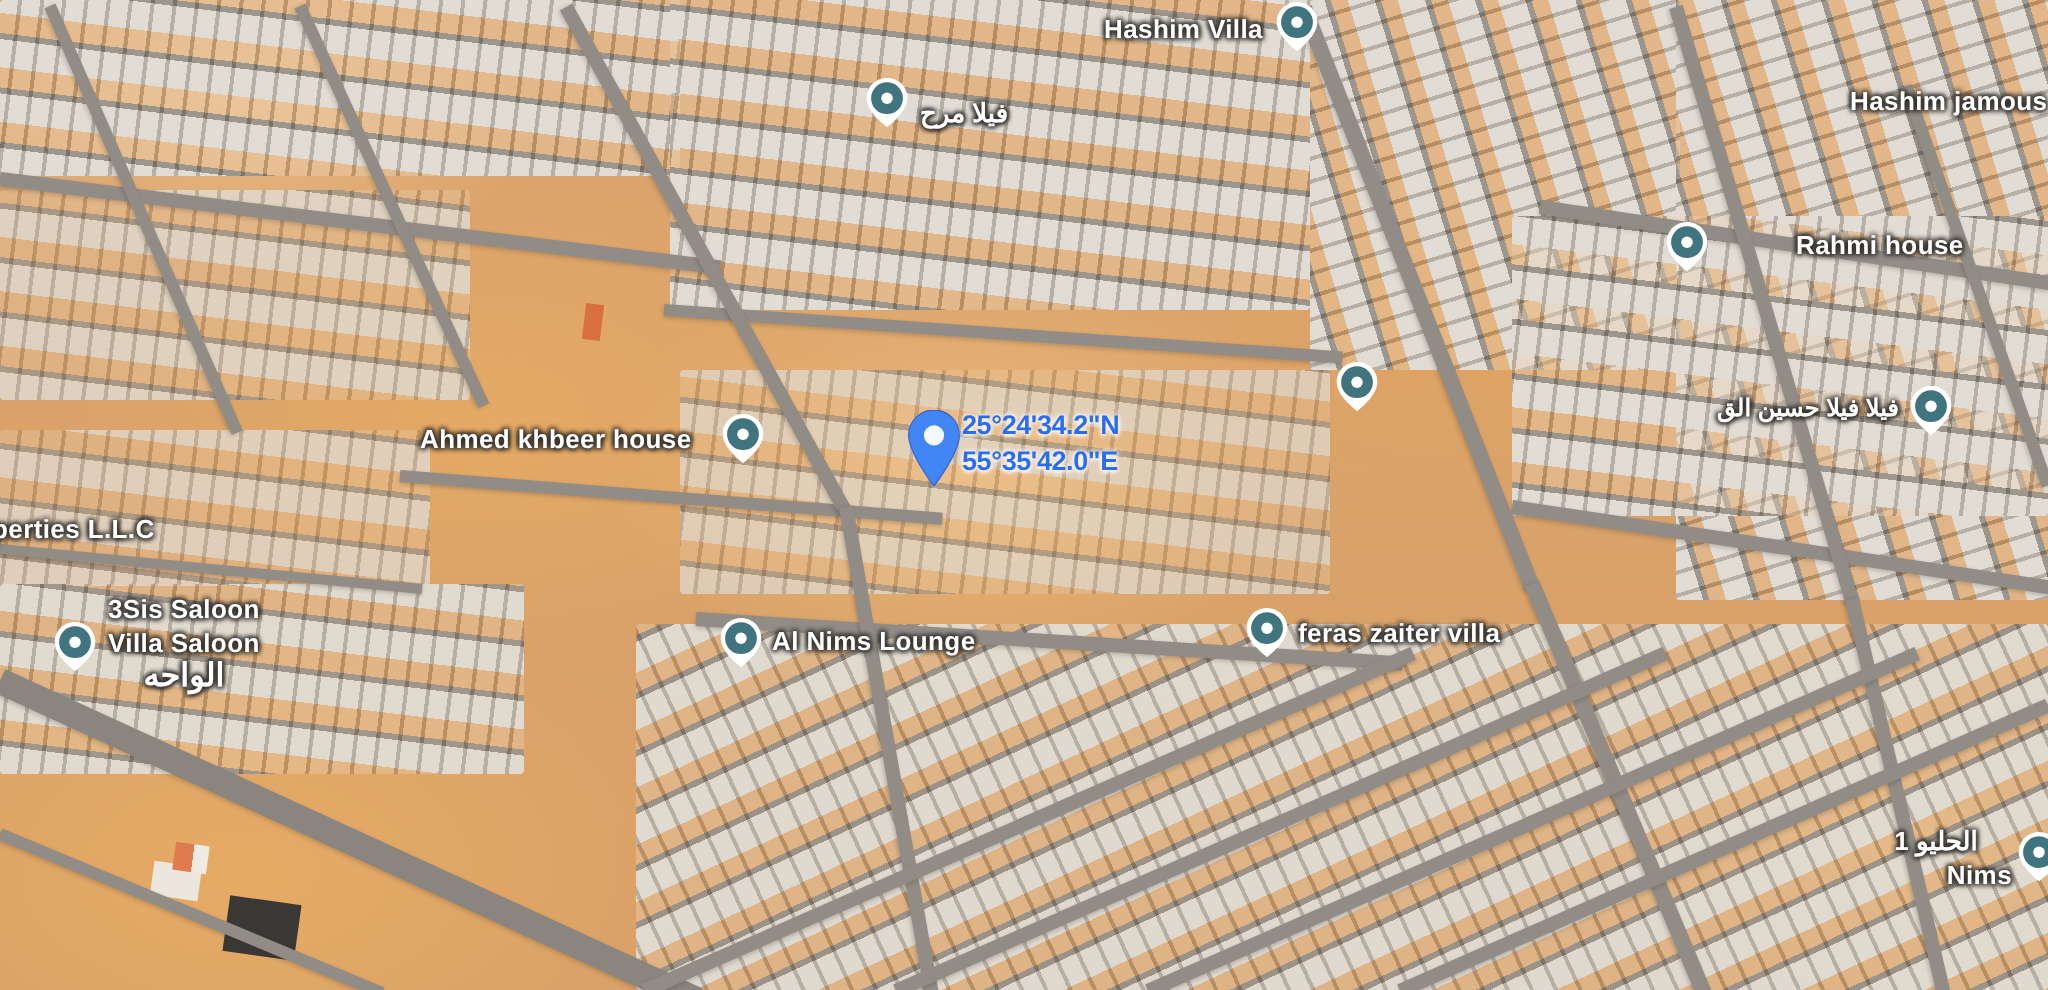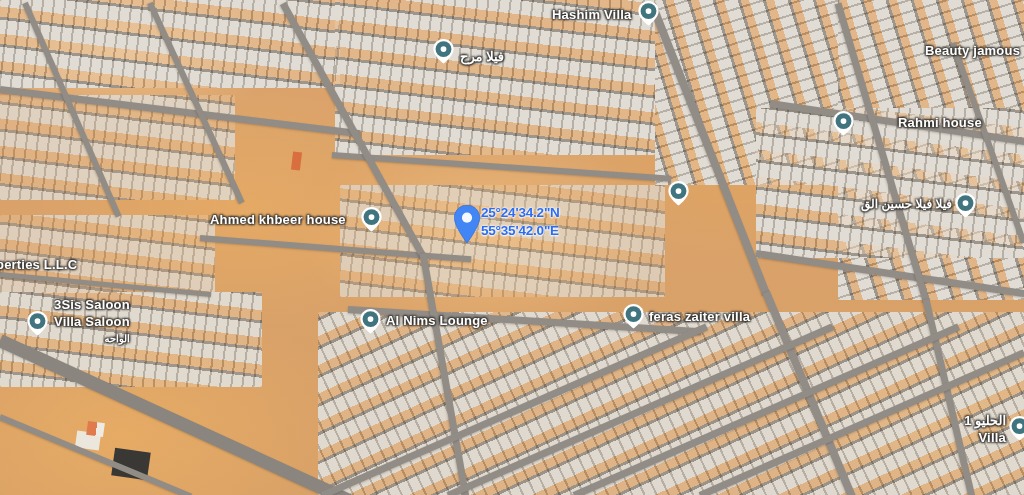--- a/index.html
+++ b/index.html
@@ -27,21 +27,21 @@
   .tx-c{background-image:
     repeating-linear-gradient(65deg, rgba(255,255,255,.20) 0 9px, rgba(100,92,82,.30) 9px 11px),
     repeating-linear-gradient(335deg, #d9d4cb 0 14px, #80786d 14px 17px, rgba(217,166,111,.30) 17px 26px);}
   .road{position:absolute;background:#918c86;transform-origin:0 50%;z-index:3;
         box-shadow:0 1px 2px rgba(60,50,40,.25);}
   .feature{position:absolute;z-index:2;}
   .map-label{position:absolute;z-index:6;color:#fff;font-size:13px;font-weight:600;
     letter-spacing:.2px;white-space:nowrap;line-height:17px;
     text-shadow:-1px -1px 2px rgba(48,46,43,.95), 1px -1px 2px rgba(48,46,43,.95),
                 -1px 1px 2px rgba(48,46,43,.95), 1px 1px 2px rgba(48,46,43,.95);}
-  .rtl{direction:rtl;text-align:right;}
+  .rtl{direction:rtl;text-align:center;}
   .coord-label{position:absolute;z-index:6;color:#2a6df5;font-size:13.5px;font-weight:600;
     white-space:nowrap;line-height:17.5px;letter-spacing:-.2px;
     text-shadow:0 0 2px rgba(255,255,255,.95), 0 0 3px rgba(255,255,255,.9), 0 1px 2px rgba(255,255,255,.9);}
   .pin{position:absolute;z-index:5;}
 </style>
 </head>
 <body>
 
 <div id="map-viewport">
 
@@ -161,30 +161,30 @@
       <circle cx="12" cy="12" r="4.8" fill="#ffffff" opacity="0.95"></circle>
     </svg>
   </div>
   <div class="coord-label" style="left:481px;top:204px;">
     <div>25°24'34.2"N</div>
     <div>55°35'42.0"E</div>
   </div>
 
   <div class="map-label" style="left:552px;top:6px;">Hashim Villa</div>
   <div class="map-label rtl" style="left:460px;top:48px;">فيلا مرح</div>
-  <div class="map-label" style="left:925px;top:42px;">Beauty jamous</div>
+  <div class="map-label" style="left:925px;top:42px;">Hashim jamous</div>
   <div class="map-label" style="left:898px;top:114px;">Rahmi house</div>
   <div class="map-label rtl" style="left:856px;top:196px;width:96px;font-size:12px;">فيلا فيلا حسين الق</div>
   <div class="map-label" style="left:210px;top:211px;">Ahmed khbeer house</div>
   <div class="map-label" style="left:-4px;top:256px;">perties L.L.C</div>
   <div class="map-label" style="left:54px;top:296px;">
     <div>3Sis Saloon</div>
     <div>Villa Saloon</div>
-    <div class="rtl" style="font-size:10px;">الواحه</div>
+    <div class="rtl" style="font-size:16px;">الواحه</div>
   </div>
   <div class="map-label" style="left:386px;top:312px;">Al Nims Lounge</div>
   <div class="map-label" style="left:649px;top:308px;">feras zaiter villa</div>
   <div class="map-label" style="left:930px;top:412px;width:76px;text-align:right;">
     <div class="rtl">الحليو 1</div>
-    <div>Villa</div>
+    <div>Nims</div>
   </div>
 
 </div>
 
 </body></html>

